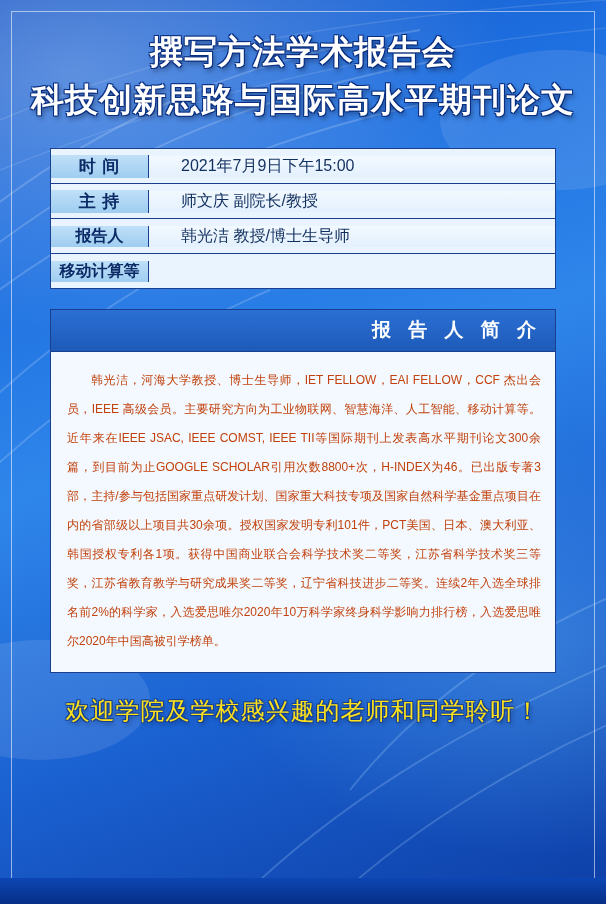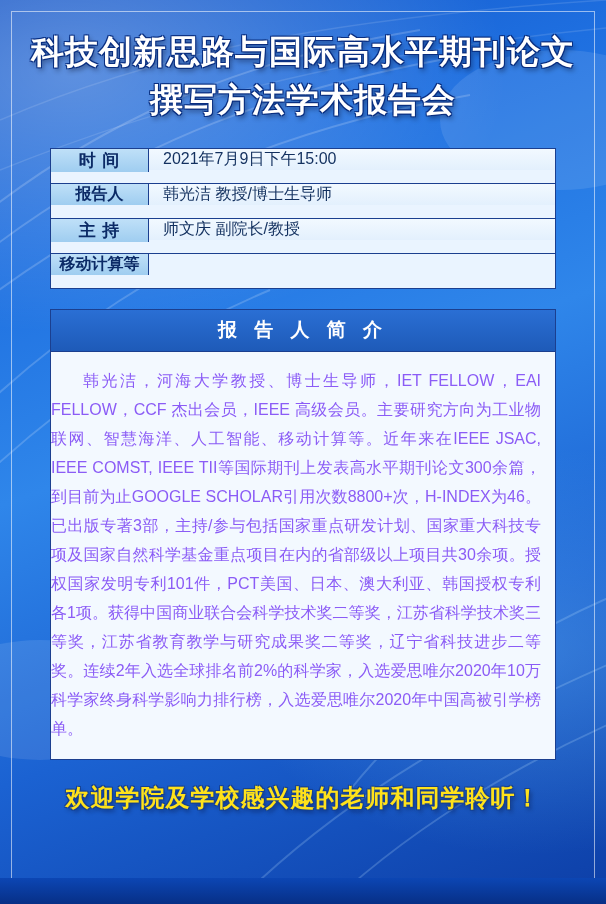--- a/index.html
+++ b/index.html
@@ -76,21 +76,21 @@
     margin: 24px 24px 0 24px;
     border: 1px solid #1b3f8f;
     border-bottom: none;
     box-sizing: border-box;
     background: #eaf4ff;
   }
   .info-row {
     display: flex;
     border-bottom: 1px solid #1b3f8f;
     min-height: 34px;
-    align-items: flex-start;
+    align-items: center;
   }
   .info-label {
     width: 98px;
     flex: 0 0 98px;
     background: linear-gradient(180deg, #bfe0f8 0%, #9fcdf0 100%);
     border-right: 1px solid #1b3f8f;
     display: flex;
     align-items: center;
     justify-content: center;
     font-size: 17px;
@@ -98,60 +98,60 @@
     color: #0b2a66;
     letter-spacing: 1px;
     box-sizing: border-box;
   }
   .info-label.narrow-letter { letter-spacing: 0px; font-size: 16px; }
   .info-value {
     flex: 1 1 auto;
     background: linear-gradient(180deg, #f2f9ff 0%, #e3f0fd 100%);
     display: flex;
     align-items: center;
-    padding-left: 14px;
+    padding-left: 32px;
     font-size: 16px;
     color: #12305f;
     box-sizing: border-box;
   }
 
   
   .bio-box {
     margin: 20px 24px 0 24px;
     background: #f3f9ff;
     border: 1px solid #1b3f8f;
     box-sizing: border-box;
   }
   .bio-header {
     background: linear-gradient(180deg, #2a6fd4 0%, #1e5ab8 100%);
     color: #ffffff;
-    text-align: center;
+    text-align: right;
     font-size: 19px;
     font-weight: bold;
     letter-spacing: 6px;
-    padding: 7px 0 8px 0;
+    padding: 7px 13px 8px 0;
     border-bottom: 1px solid #1b3f8f;
   }
   .bio-body {
-    padding: 14px 14px 16px 0;
-    font-size: 16px;
+    padding: 14px 14px 16px 16px;
+    font-size: 12px;
     line-height: 29px;
-    color: #8b5cf6;
+    color: #c2410c;
     text-align: justify;
     text-justify: inter-ideograph;
   }
 
   
   .footer {
     margin-top: 22px;
     text-align: center;
   }
   .footer-text {
     font-size: 24px;
-    font-weight: bold;
+    font-weight: normal;
     color: #ffe21a;
     letter-spacing: 1px;
     text-shadow:
       1px 1px 0 #17408f,
       -1px 1px 0 #17408f,
       1px -1px 0 #17408f,
       -1px -1px 0 #17408f,
       2px 3px 4px rgba(0,0,30,0.4);
   }
   .bottom-bar {
@@ -192,40 +192,40 @@
         <ellipse cx="40" cy="700" rx="110" ry="60"></ellipse>
       </g>
     </svg>
   </div>
 
   <div class="inner-frame"></div>
 
   <div class="content">
 
     <div class="title-block">
+      <div class="title-line">撰写方法学术报告会</div>
       <div class="title-line">科技创新思路与国际高水平期刊论文</div>
-      <div class="title-line">撰写方法学术报告会</div>
     </div>
 
     <div class="info-table">
 
       <div class="info-row">
         <div class="info-label">时 间</div>
         <div class="info-value">2021年7月9日下午15:00</div>
       </div>
 
 
       <div class="info-row">
+        <div class="info-label">主 持</div>
+        <div class="info-value">师文庆 副院长/教授</div>
+      </div>
+
+      <div class="info-row">
         <div class="info-label narrow-letter">报告人</div>
         <div class="info-value">韩光洁 教授/博士生导师</div>
-      </div>
-
-      <div class="info-row">
-        <div class="info-label">主 持</div>
-        <div class="info-value">师文庆 副院长/教授</div>
       </div>
 
       <div class="info-row">
         <div class="info-label narrow-letter">移动计算等</div>
       </div>
 
     </div>
 
     <div class="bio-box">
       <div class="bio-header">报 告 人 简 介</div>

